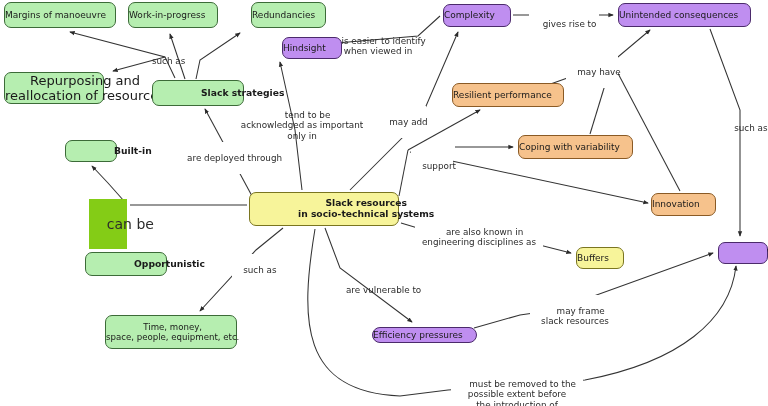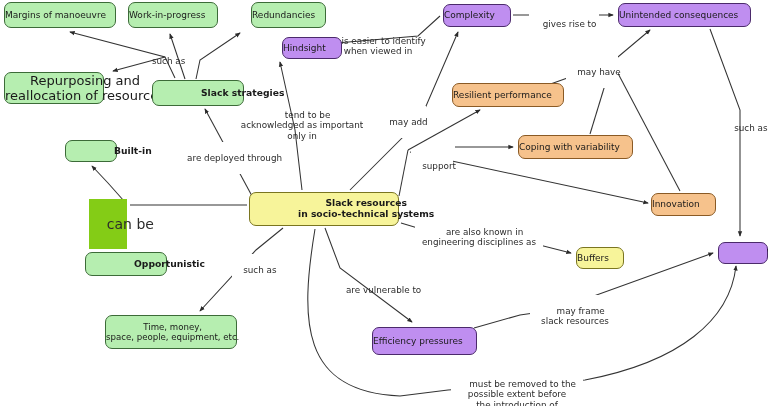--- a/index.html
+++ b/index.html
@@ -150,21 +150,21 @@
   </div>
   <div class="node orange" style="left:651px;top:193px;width:65px;height:23px;font-size:9px;">
     <span>Innovation</span>
   </div>
   <div class="node yellow" style="left:576px;top:247px;width:48px;height:22px;font-size:9px;">
     <span>Buffers</span>
   </div>
   <div class="node purple bold" style="left:718px;top:242px;width:46px;height:22px;font-size:9.2px;">
     <span>Waste</span>
   </div>
-  <div class="node purple" style="left:372px;top:327px;width:105px;height:28px;font-size:9px;">
+  <div class="node purple" style="left:372px;top:327px;width:105px;height:16px;font-size:9px;border-radius:8px;">
     <span>Efficiency pressures</span>
   </div>
   <div class="node yellow bold" style="left:249px;top:192px;width:150px;height:34px;font-size:9.2px;">
     <span>Slack resources
 in socio-technical systems</span>
   </div>
 
   <div class="edge-label" style="left:138px;top:45px;width:50px;font-size:8.8px;">
     <span>such as</span>
   </div>

